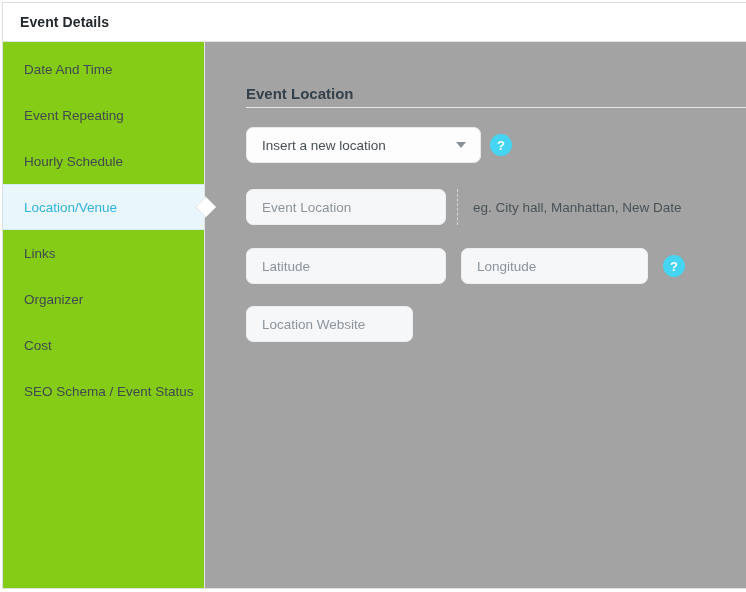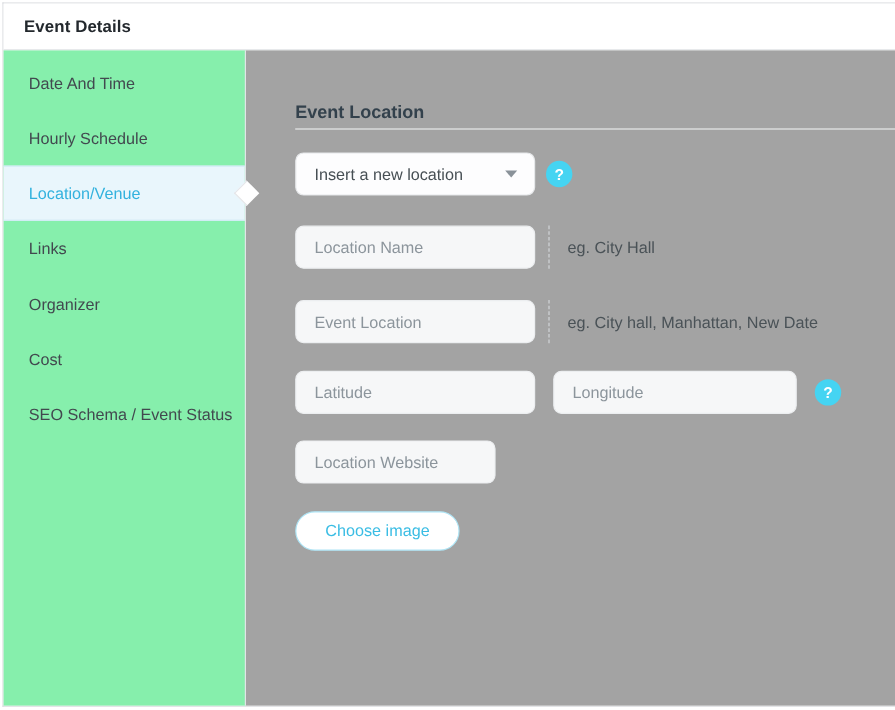--- a/index.html
+++ b/index.html
@@ -30,21 +30,21 @@
     font-size: 14px;
     font-weight: 700;
     color: #23282d;
     letter-spacing: .1px;
   }
   
   .mb-body { display: flex; height: 546px; }
   .sidebar {
     width: 202px;
     flex: 0 0 202px;
-    background: #86efac;
+    background: #84cc16;
     border-right: 1px solid #e2e4e7;
     padding-top: 4px;
     text-align: center;
   }
   .sidebar ul { list-style: none; }
   .sidebar li {
     height: 46px;
     display: flex;
     align-items: center;
     padding-left: 21px;
@@ -91,21 +91,21 @@
   }
   .row-select   { margin-top: 19px; }
   .row-name     { margin-top: 25px; }
   .row-loc      { margin-top: 26px; }
   .row-latlng   { margin-top: 23px; align-items: center; }
   .row-site     { margin-top: 22px; }
   .row-btn      { margin-top: 23px; }
   .row-check    { margin-top: 14px; }
 
   .select-box {
-    width: 200px;
+    width: 235px;
     height: 36px;
     background: #fdfdfe;
     border: 1px solid #e6e8ea;
     border-radius: 7px;
     display: flex;
     align-items: center;
     justify-content: space-between;
     padding: 0 14px 0 15px;
     font-size: 13.5px;
     color: #474f54;
@@ -123,21 +123,21 @@
     border: 1px solid #eceef0;
     border-radius: 7px;
     padding: 0 15px;
     font-size: 13.5px;
     font-family: "Liberation Sans", "DejaVu Sans", sans-serif;
     color: #474f54;
     outline: none;
   }
   input::placeholder { color: #8c959c; opacity: 1; }
   .w200 { width: 200px; }
-  .w203 { width: 203px; margin-left: 15px; }
+  .w203 { width: 187px; margin-left: 15px; }
   .w167 { width: 167px; }
   .hint-divider {
     height: 36px;
     border-left: 1px dashed #d3d6d9;
     margin-left: 11px;
   }
   .hint {
     margin-left: 15px;
     font-size: 13.5px;
     color: #4a5257;
@@ -194,20 +194,23 @@
   </div>
 
   <div class="mb-body">
 
     <div class="sidebar">
       <ul>
         <li>
           <span>Date And Time</span>
         </li>
         <li>
+          <span>Event Repeating</span>
+        </li>
+        <li>
           <span>Hourly Schedule</span>
         </li>
         <li class="active">
           <span>Location/Venue</span>
           <span class="tab-arrow"></span>
         </li>
         <li>
           <span>Links</span>
         </li>
         <li>
@@ -227,42 +230,34 @@
       <h3 class="section-title">Event Location</h3>
 
       <div class="row row-select">
         <div class="select-box" role="button" aria-haspopup="listbox">
           <span>Insert a new location</span>
           <span class="caret"></span>
         </div>
         <span class="help-icon ml9">?</span>
       </div>
 
-      <div class="row row-name">
-        <input type="text" class="w200" placeholder="Location Name" style="">
-        <span class="hint-divider"></span>
-        <span class="hint">eg. City Hall</span>
-      </div>
 
       <div class="row row-loc">
         <input type="text" class="w200" placeholder="Event Location" style="">
         <span class="hint-divider"></span>
         <span class="hint">eg. City hall, Manhattan, New Date</span>
       </div>
 
       <div class="row row-latlng">
         <input type="text" class="w200" placeholder="Latitude" style="">
         <input type="text" class="w203" placeholder="Longitude" style="">
         <span class="help-icon ml15">?</span>
       </div>
 
       <div class="row row-site">
         <input type="text" class="w167" placeholder="Location Website" style="">
       </div>
 
-      <div class="row row-btn">
-        <button class="choose-image-btn">Choose image</button>
-      </div>
 
 
     </div>
   </div>
 </div>
 
 </body></html>

